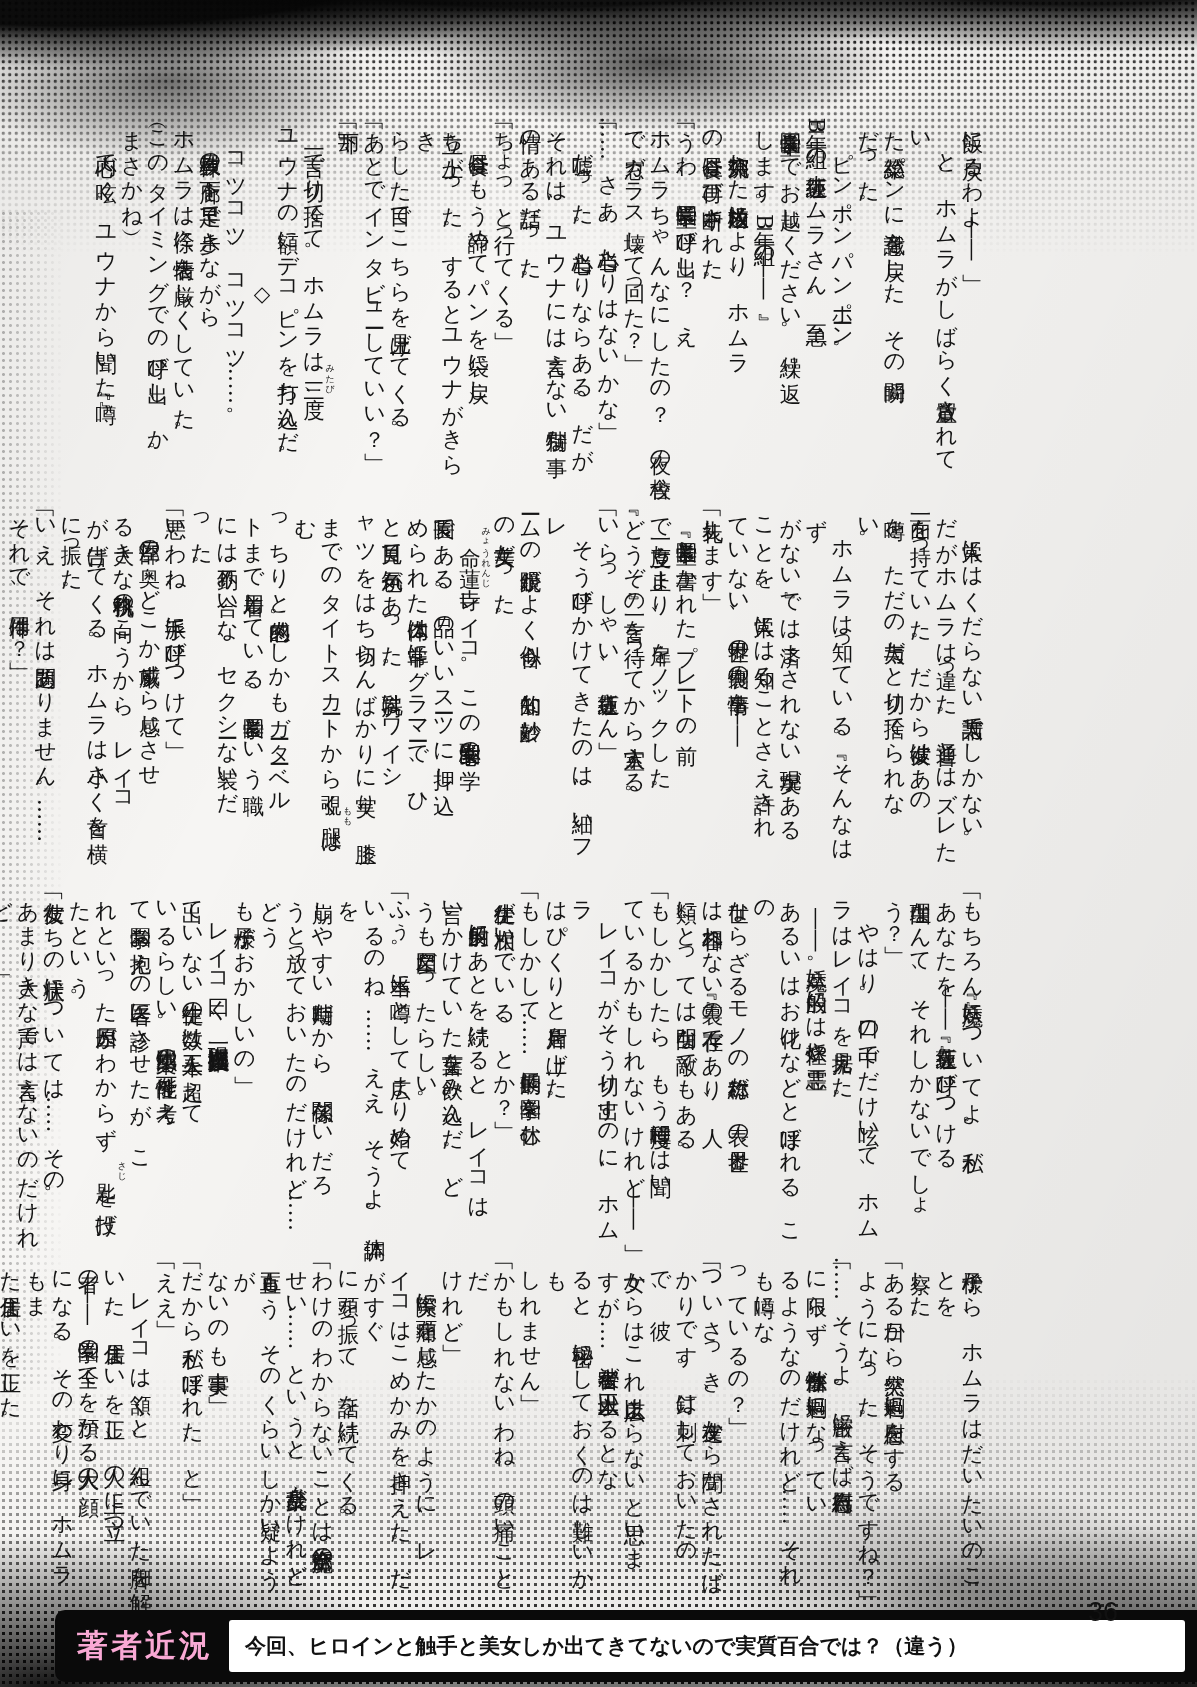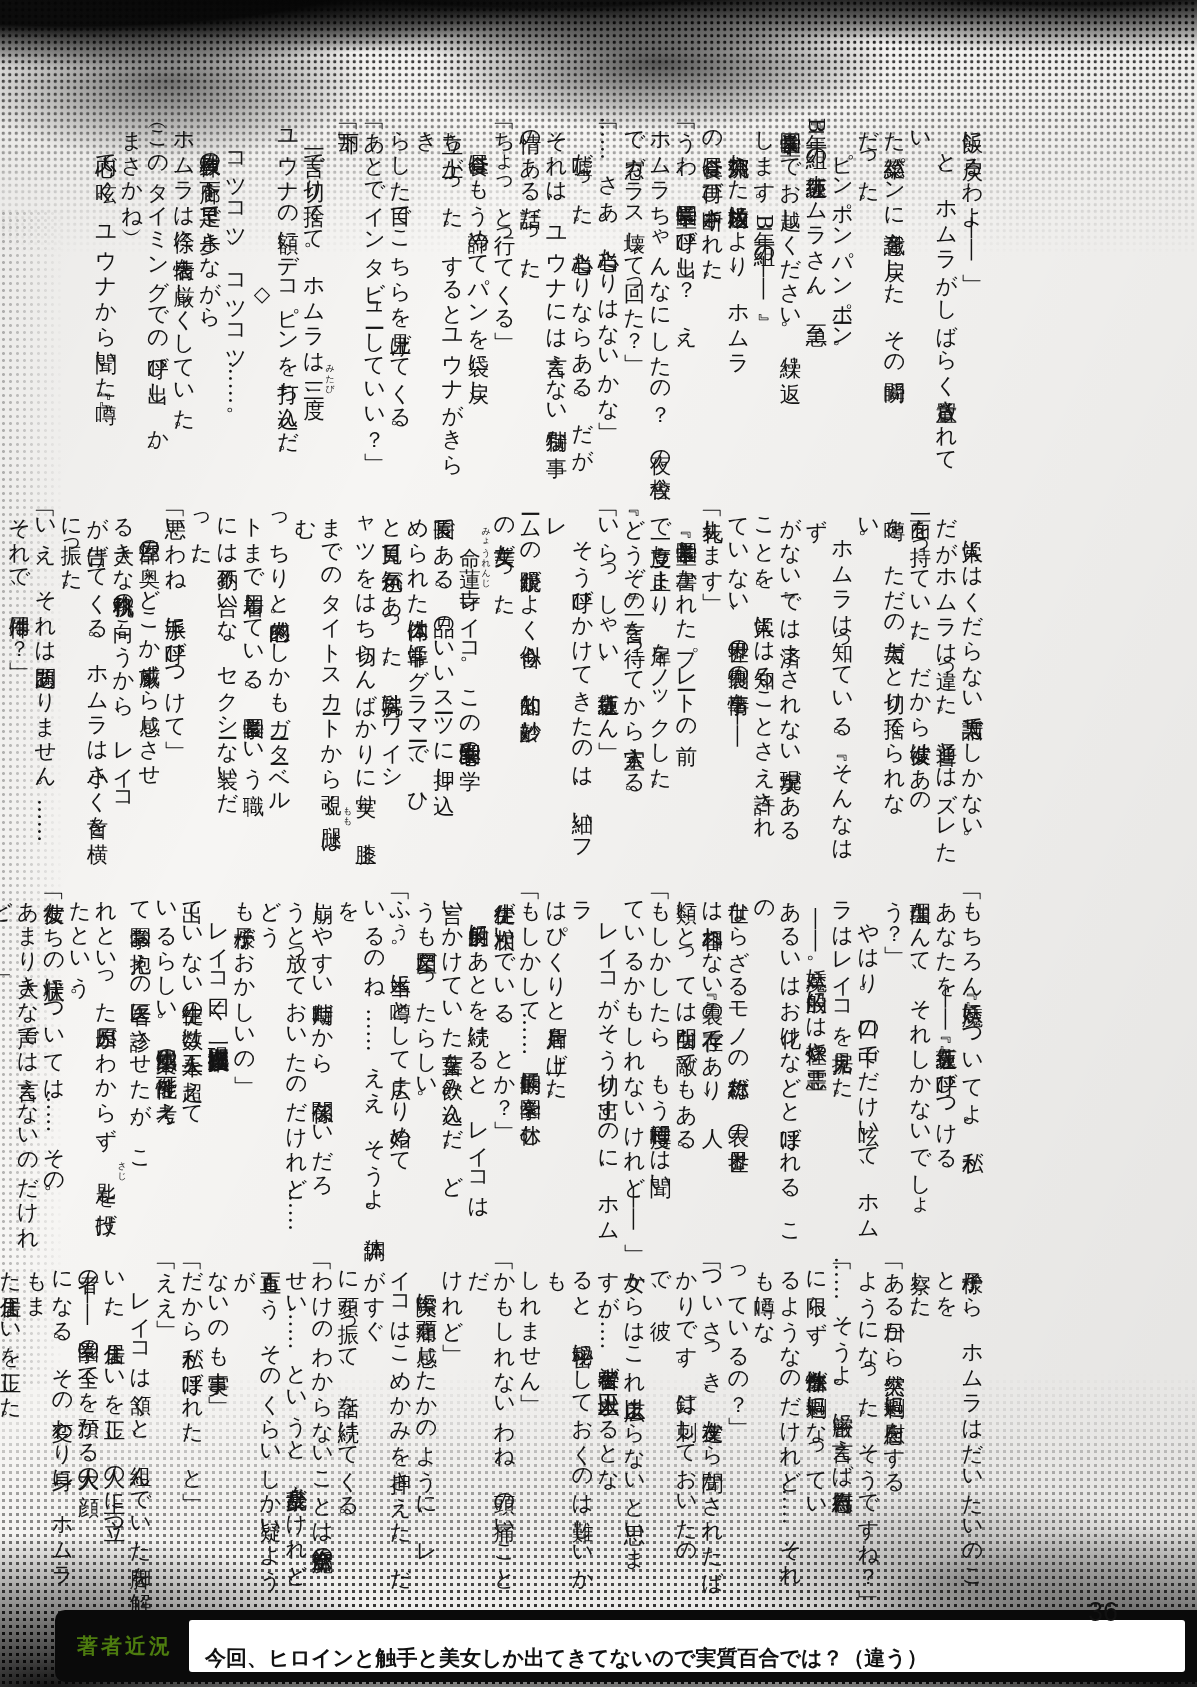--- a/index.html
+++ b/index.html
@@ -59,26 +59,26 @@
   .text-row p{margin:0;}
   .text-row p.center{text-align:center;}
   ruby rt{font-size:9px; letter-spacing:0;}
   
   .footer-bar{
     position:absolute; left:55px; right:0; top:1610px; height:72px; z-index:6;
     background:#0a0a0a; border-radius:10px 0 0 10px;
     display:flex; align-items:center;
   }
   .footer-label{
-    color:#4d7c0f; font-family:Liberation Serif, serif; font-weight:bold;
-    font-size:21px; letter-spacing:3px; padding:0 16px 0 22px; white-space:nowrap;
+    color:#f9a8d4; font-family:Liberation Serif, serif; font-weight:bold;
+    font-size:31px; letter-spacing:3px; padding:0 16px 0 22px; white-space:nowrap;
   }
   .footer-note-box{
     background:#ffffff; border-radius:3px; flex:1; height:52px; margin-right:12px;
-    display:flex; align-items:flex-end; padding:0 16px; overflow:hidden;
+    display:flex; align-items:center; padding:0 16px; overflow:hidden;
   }
   .footer-note{
     font-family:"Liberation Sans",sans-serif; font-weight:bold;
     font-size:21px; color:#111111; white-space:nowrap;
   }
   .page-number{
     position:absolute; top:1597px; left:1088px; z-index:7;
     font-family:"Liberation Sans",sans-serif; font-size:27px; color:#111111;
   }
 </style>

